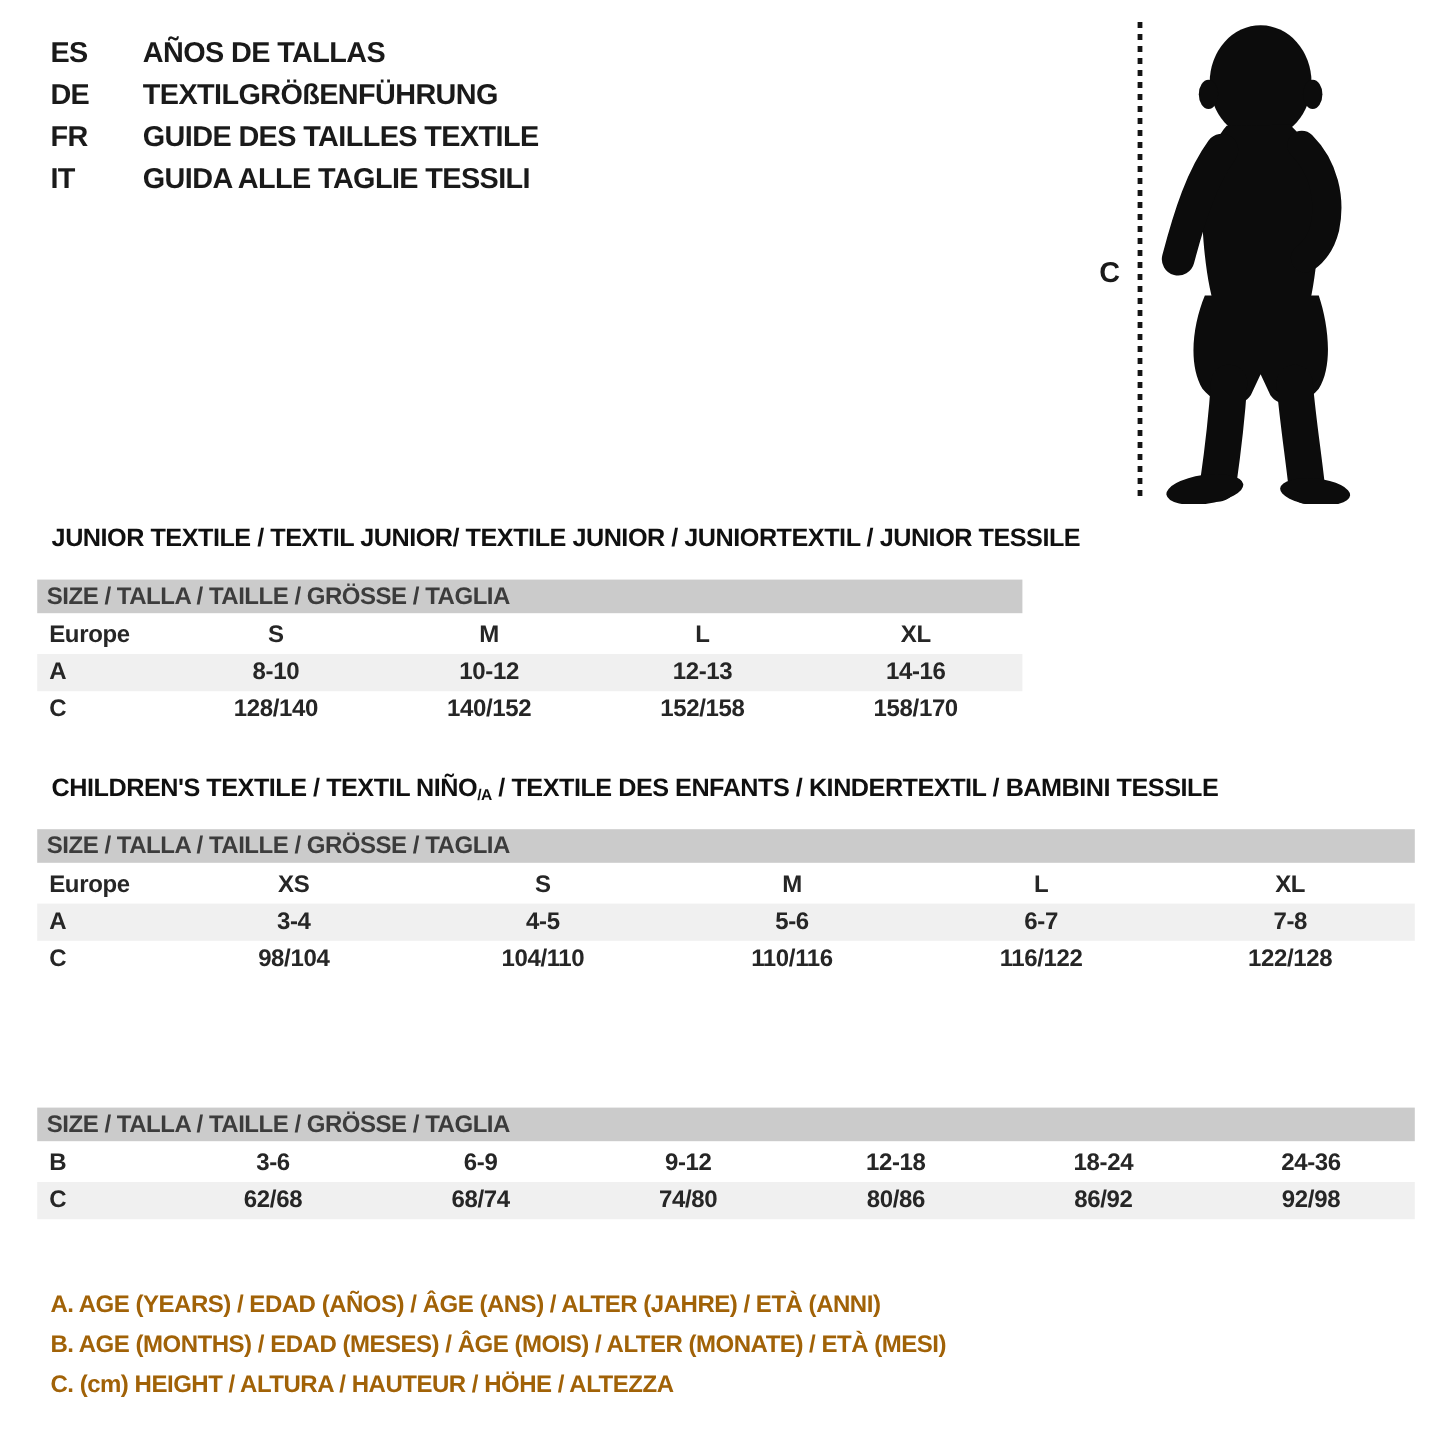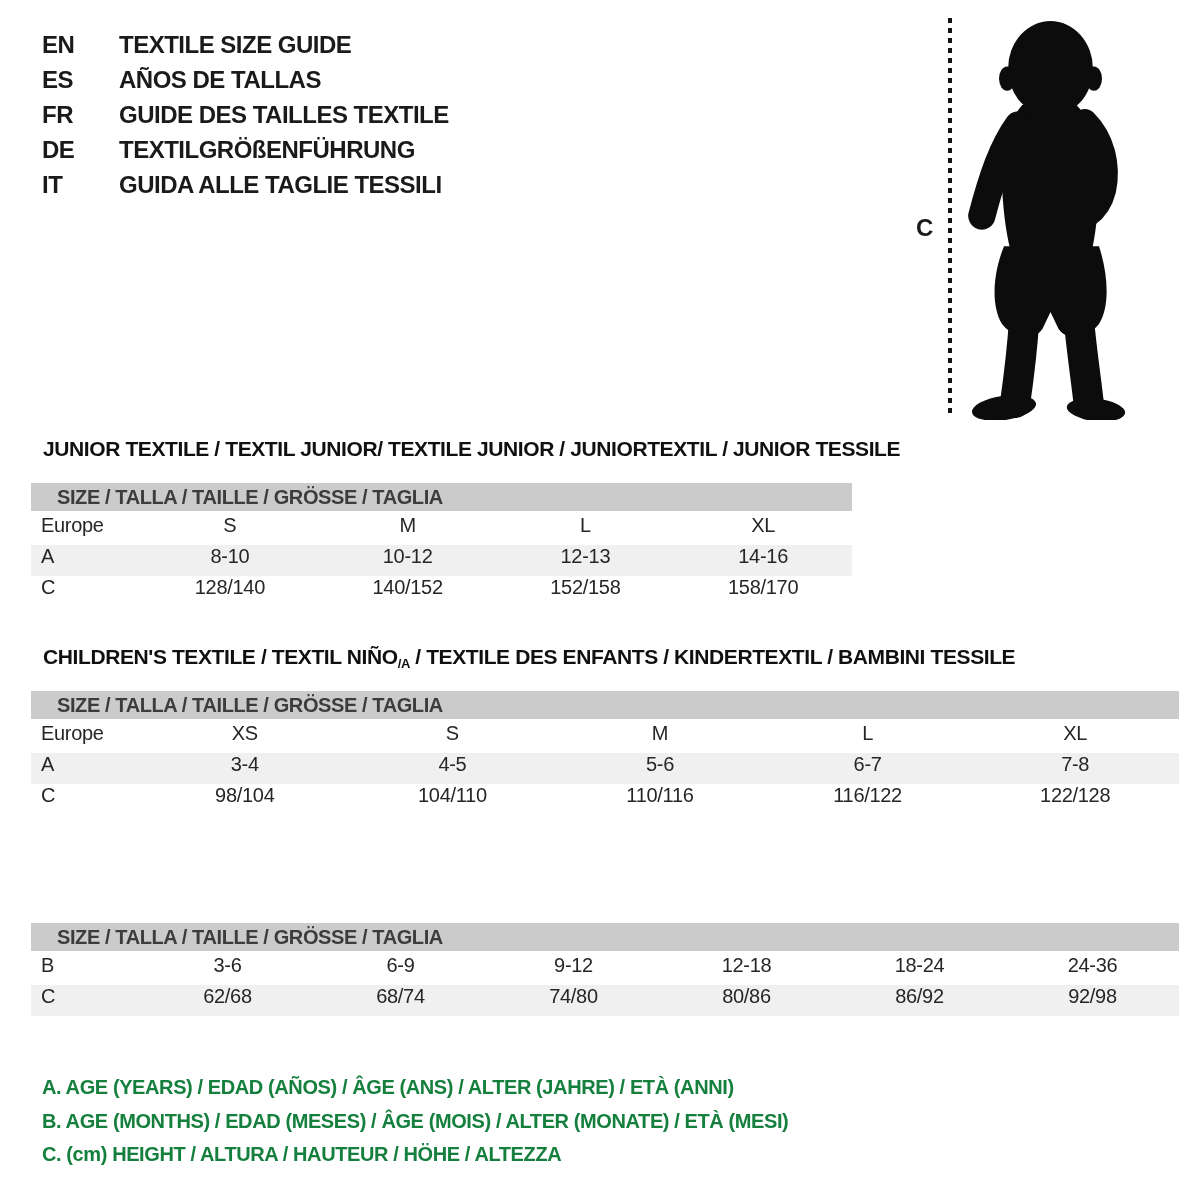--- a/index.html
+++ b/index.html
@@ -32,52 +32,48 @@
   #title2{left:43px;top:846px;}
 
   
   .tbl{position:absolute;}
   #tbl0{left:31px;top:483px;width:821px;}
   #tbl1{left:31px;top:691px;width:1148px;}
   #tbl2{left:31px;top:923px;width:1148px;}
   .thead{
     height:28px;background:#cbcbcb;color:#3c3c3c;
     font-size:20px;font-weight:700;letter-spacing:-0.4px;line-height:28px;
-    padding-left:26px;box-sizing:border-box;margin-bottom:3px;white-space:nowrap;
+    padding-left:8px;box-sizing:border-box;margin-bottom:3px;white-space:nowrap;
   }
-  .trow{display:flex;height:31px;font-size:20px;letter-spacing:-0.3px;color:#262626;}
+  .trow{display:flex;height:31px;align-items:center;font-size:20px;letter-spacing:-0.3px;color:#262626;font-weight:bold;}
   .trow.shade{background:#f0f0f0;}
   .tlabel{width:110px;padding-left:10px;box-sizing:border-box;flex:none;}
   .tcell{flex:1;text-align:center;}
 
   
   .notes{position:absolute;left:42px;top:1071px;}
-  .note-line{font-size:20px;font-weight:700;letter-spacing:-0.4px;line-height:33.5px;color:#15803d;white-space:nowrap;}
+  .note-line{font-size:20px;font-weight:700;letter-spacing:-0.4px;line-height:33.5px;color:#a16207;white-space:nowrap;}
 </style>
 </head>
 <body>
 
 <div class="canvas">
 
   <div class="lang-block" id="langs">
       <div class="lang-row">
-        <span class="lang-code">EN</span>
-        <span class="lang-label">TEXTILE SIZE GUIDE</span>
-      </div>
-      <div class="lang-row">
         <span class="lang-code">ES</span>
         <span class="lang-label">AÑOS DE TALLAS</span>
       </div>
       <div class="lang-row">
+        <span class="lang-code">DE</span>
+        <span class="lang-label">TEXTILGRÖßENFÜHRUNG</span>
+      </div>
+      <div class="lang-row">
         <span class="lang-code">FR</span>
         <span class="lang-label">GUIDE DES TAILLES TEXTILE</span>
-      </div>
-      <div class="lang-row">
-        <span class="lang-code">DE</span>
-        <span class="lang-label">TEXTILGRÖßENFÜHRUNG</span>
       </div>
       <div class="lang-row">
         <span class="lang-code">IT</span>
         <span class="lang-label">GUIDA ALLE TAGLIE TESSILI</span>
       </div>
     </div>
 
   <div class="figure">
     <div class="dash-line"></div>
     <div class="figure-c">C</div>

